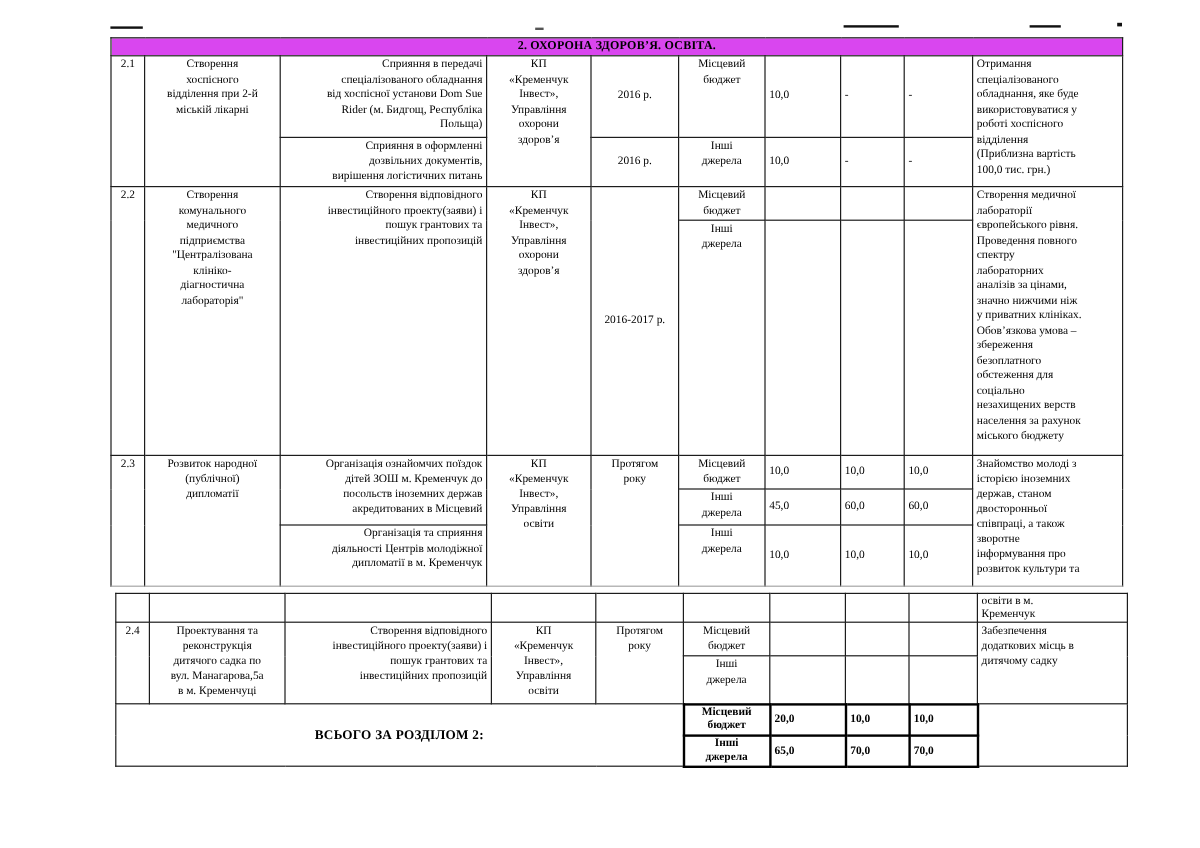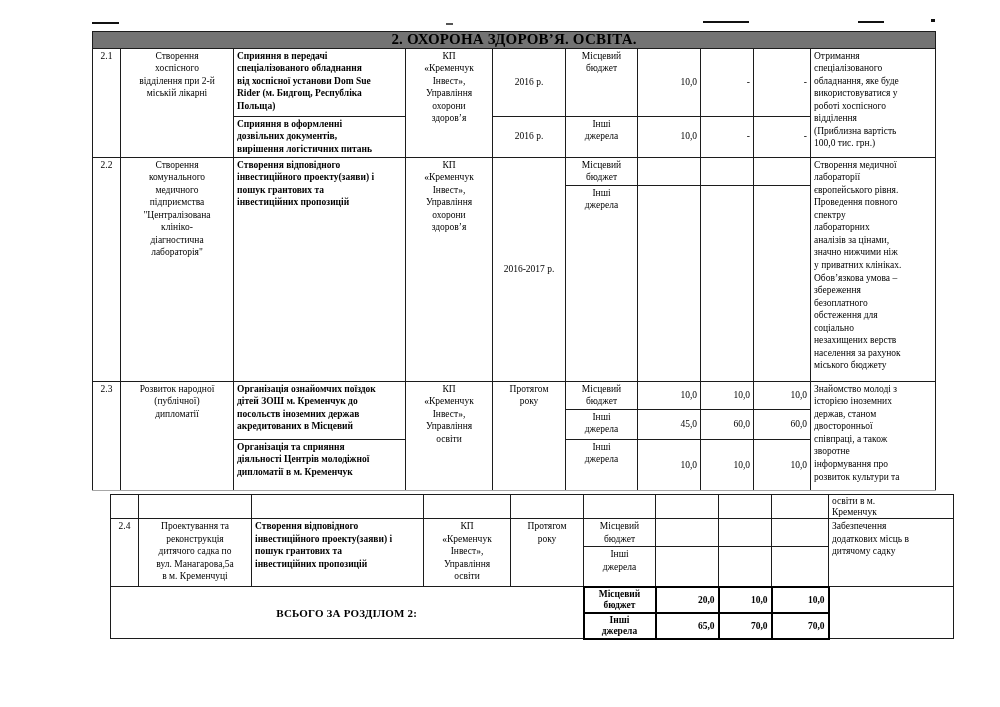--- a/index.html
+++ b/index.html
@@ -10,32 +10,32 @@
     overflow:hidden;
   }
   table.t { position:absolute; border-collapse:collapse; table-layout:fixed; }
   .t td, .t th {
     border:1px solid #1c1c1c;
     font-size:9.5px; line-height:1.32;
     vertical-align:top; padding:1px 3px;
     white-space:pre-line; overflow:hidden;
   }
   th.sec {
-    background:#737373; font-size:15px; font-weight:bold;
+    background:#d946ef; font-size:10px; font-weight:bold;
     text-align:center; vertical-align:middle; padding:0; line-height:1.05;
     letter-spacing:.2px;
   }
   td.numc  { text-align:center; }
   td.namec { text-align:center; }
-  td.meas  { text-align:left;font-weight:bold; }
+  td.meas  { text-align:right; }
   td.resp  { text-align:center; }
   td.term  { text-align:center; }
   td.termvm{ text-align:center; vertical-align:middle; }
   td.src   { text-align:center; }
-  td.val   { text-align:right; vertical-align:middle; }
+  td.val   { text-align:left; vertical-align:middle; }
   td.res   { text-align:left;margin-top:28px; }
   td.gb    { border-bottom-color:#a6a6a6; }
   td.tk    { border-width:2px; border-color:#000; }
   td.b     { font-weight:bold; }
   td.totlab{ font-weight:bold; text-align:center; vertical-align:middle; font-size:11px; letter-spacing:.2px; }
   td.src2  { line-height:1.12; vertical-align:middle; }
   td.tail  { line-height:1.12; }
   .art { position:absolute; background:#111; }
 </style>
 </head>
@@ -210,21 +210,21 @@
 дипломатії в м. Кременчук</td>
       <td class="src gb">Інші
 джерела</td>
       <td class="val gb">10,0</td>
       <td class="val gb">10,0</td>
       <td class="val gb">10,0</td>
     </tr>
   </tbody>
     </table>
 
-  <table class="t" style="left:110px;top:494px;width:843px;">
+  <table class="t" style="left:96px;top:494px;width:843px;">
     <colgroup>
       <col style="width:28px">
         <col style="width:113px">
         <col style="width:172px">
         <col style="width:87px">
       <col style="width:73px">
         <col style="width:72px">
         <col style="width:63px">
         <col style="width:53px">
       <col style="width:57px">

